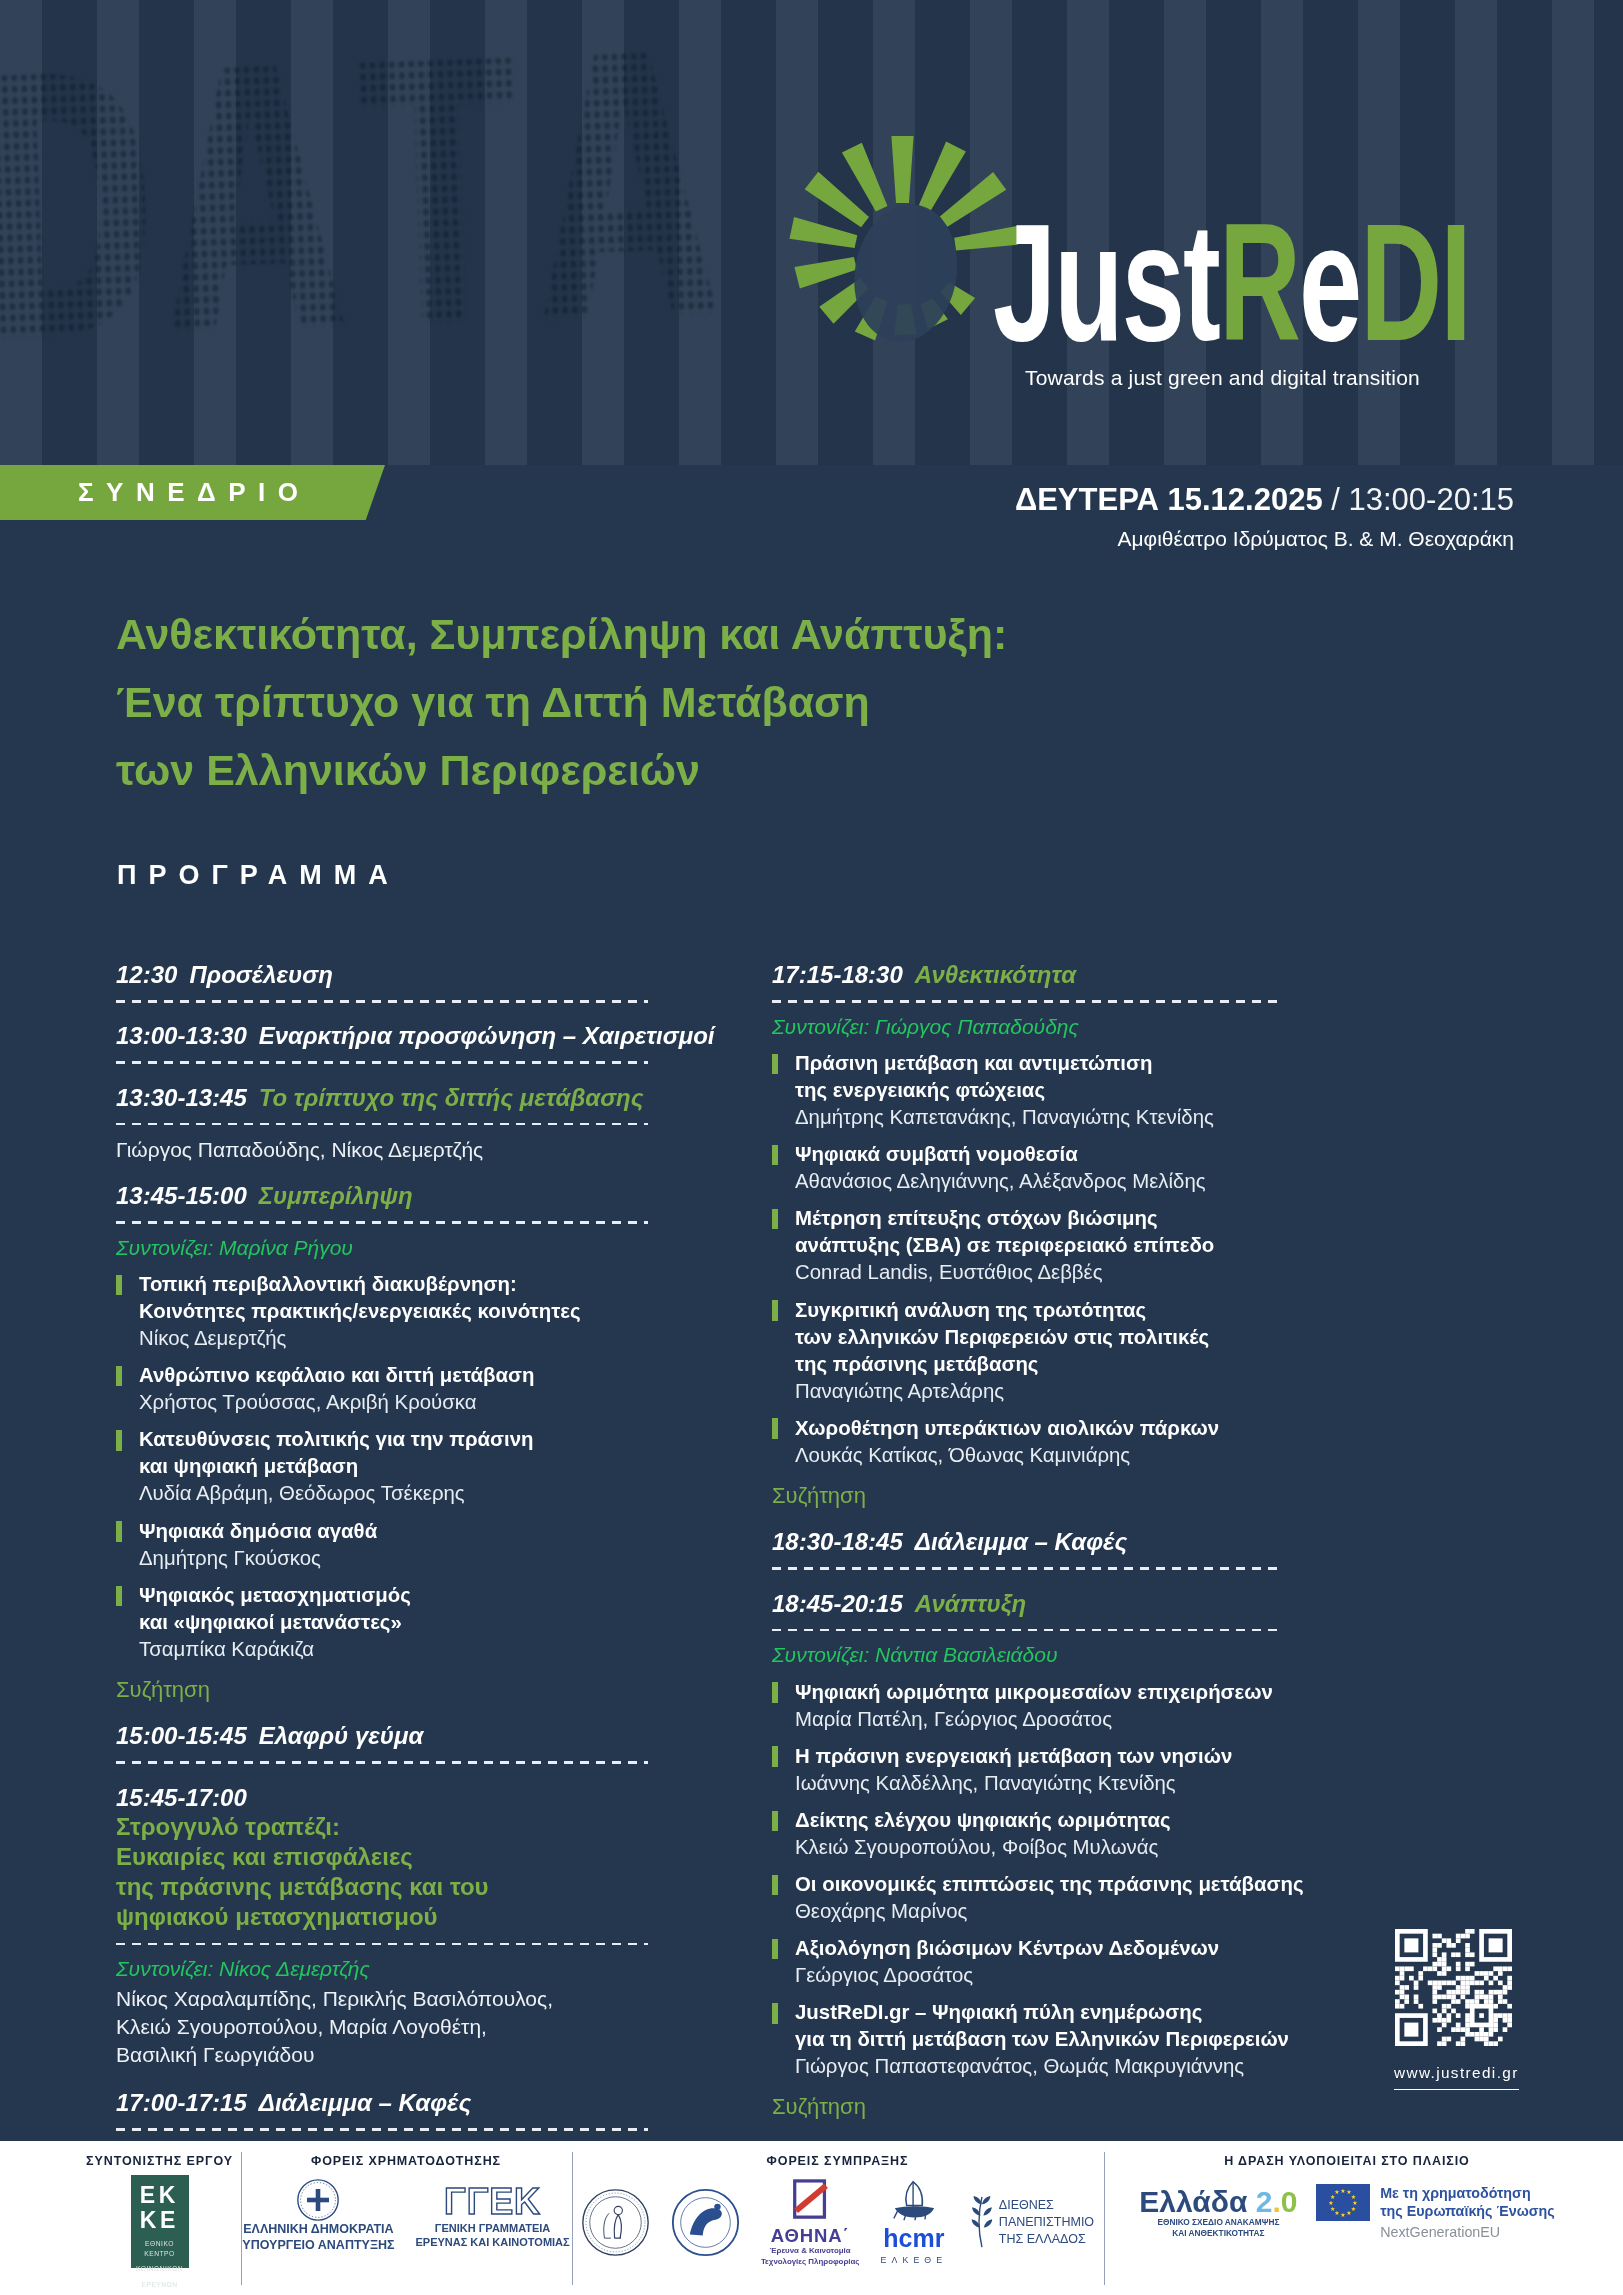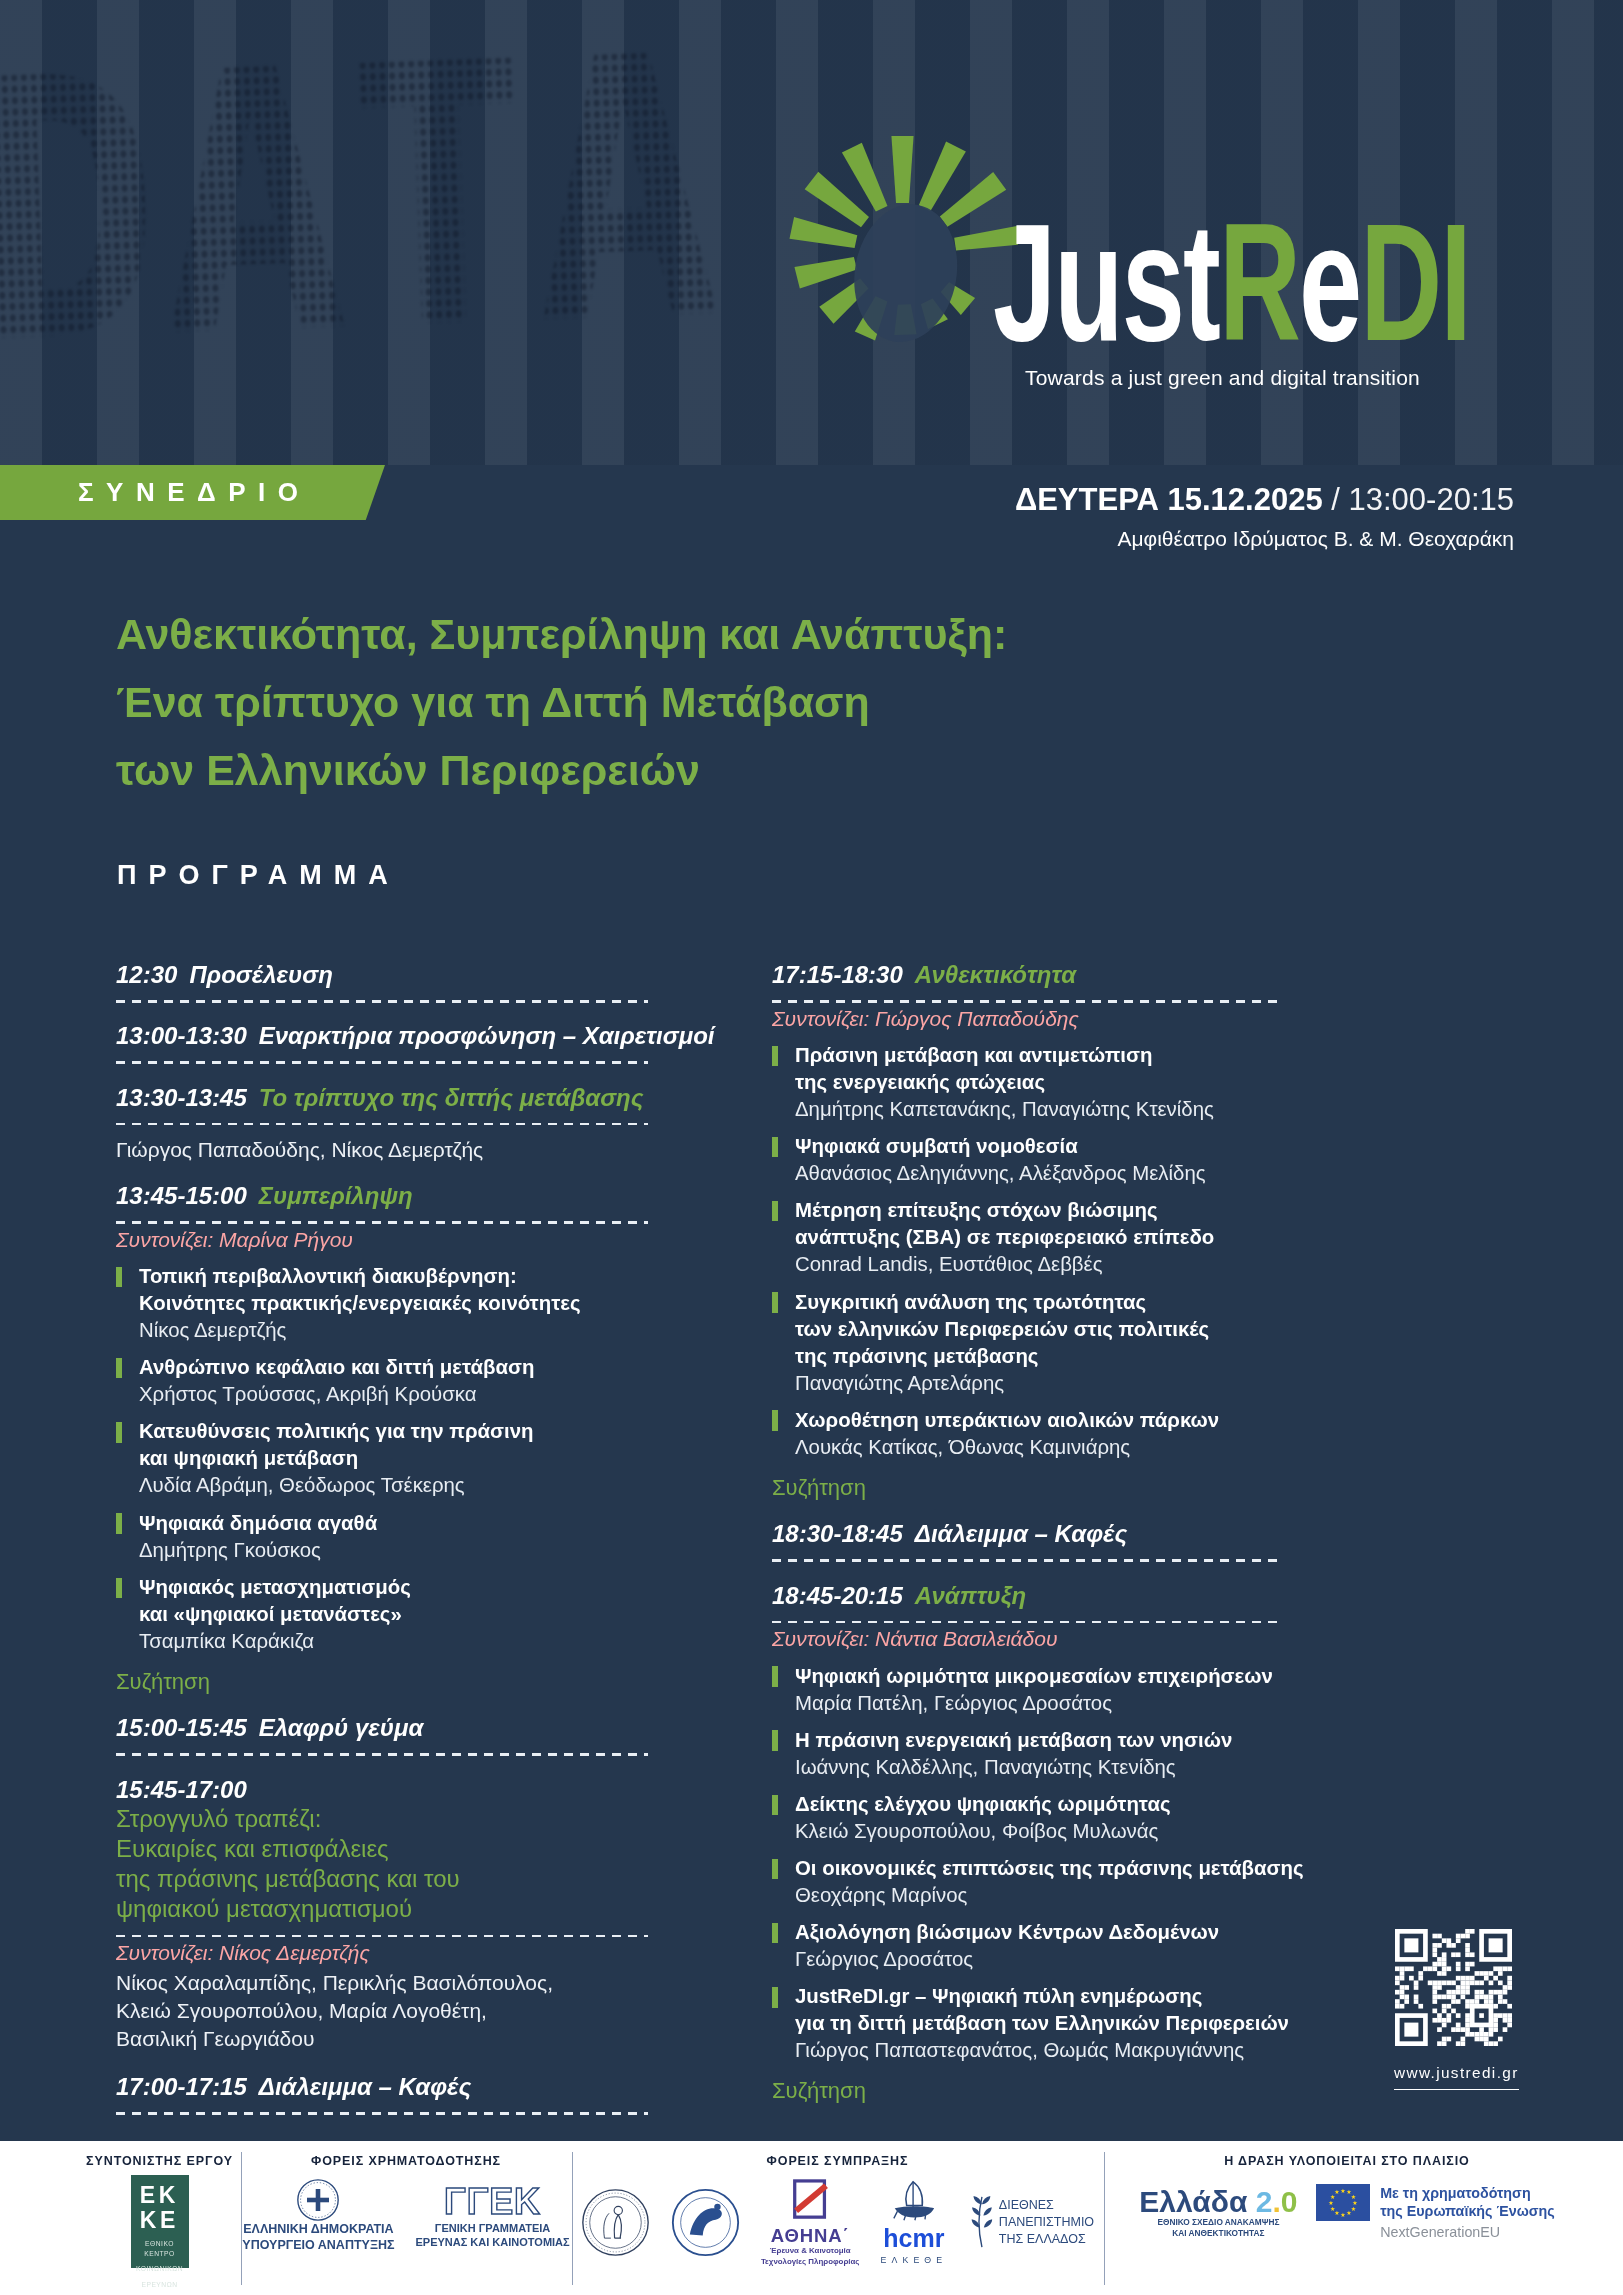--- a/index.html
+++ b/index.html
@@ -42,24 +42,24 @@
   .program-heading{position:absolute;left:117px;top:860px;font-size:27px;font-weight:bold;letter-spacing:12px;}
 
   
   .col{position:absolute;top:960px;}
   .col-left{left:116px;width:532px;}
   .col-right{left:772px;width:509px;}
   .slot{margin-bottom:18.5px;}
   .slot-head{font-size:24px;line-height:29px;font-weight:bold;white-space:nowrap;font-style:italic;}
   .slot-head .label{margin-left:12px;}
   .slot-head .session{margin-left:12px;color:#7CAF48;}
-  .green-line{font-size:24px;line-height:30px;font-weight:normal;color:#7CAF48;white-space:nowrap;}
+  .green-line{font-size:24px;line-height:30px;font-weight:bold;color:#7CAF48;white-space:nowrap;}
   .dash{margin-top:11px;height:2.8px;background:repeating-linear-gradient(90deg,#E9EEF4 0 9.3px,transparent 9.3px 16px);}
   .speakers-after{margin-top:10.2px;font-size:21px;line-height:27px;white-space:nowrap;color:#EDF1F6;}
-  .mod{margin-top:2px;font-size:21px;line-height:27px;font-style:italic;color:#fca5a5;white-space:nowrap;}
+  .mod{margin-top:10px;font-size:21px;line-height:27px;font-style:italic;color:#22c55e;white-space:nowrap;}
   .panelist{font-size:21px;line-height:28px;color:#EDF1F6;white-space:nowrap;}
   .mod + .panelist{margin-top:2.8px;}
   .talk{margin-top:10.2px;position:relative;padding-left:23px;}
   .talk .marker{position:absolute;left:0;top:3.7px;width:6px;height:20.4px;background:#7CAF48;}
   .talk-title{font-size:20.4px;line-height:27px;font-weight:bold;white-space:nowrap;}
   .talk-speakers{font-size:20.4px;line-height:27px;font-weight:400;color:#E8EDF3;white-space:nowrap;}
   .discussion{margin-top:14px;font-size:22px;color:#7CAF48;}
 
   
   .qr-block{position:absolute;left:1394px;top:1929px;width:118px;text-align:center;}

